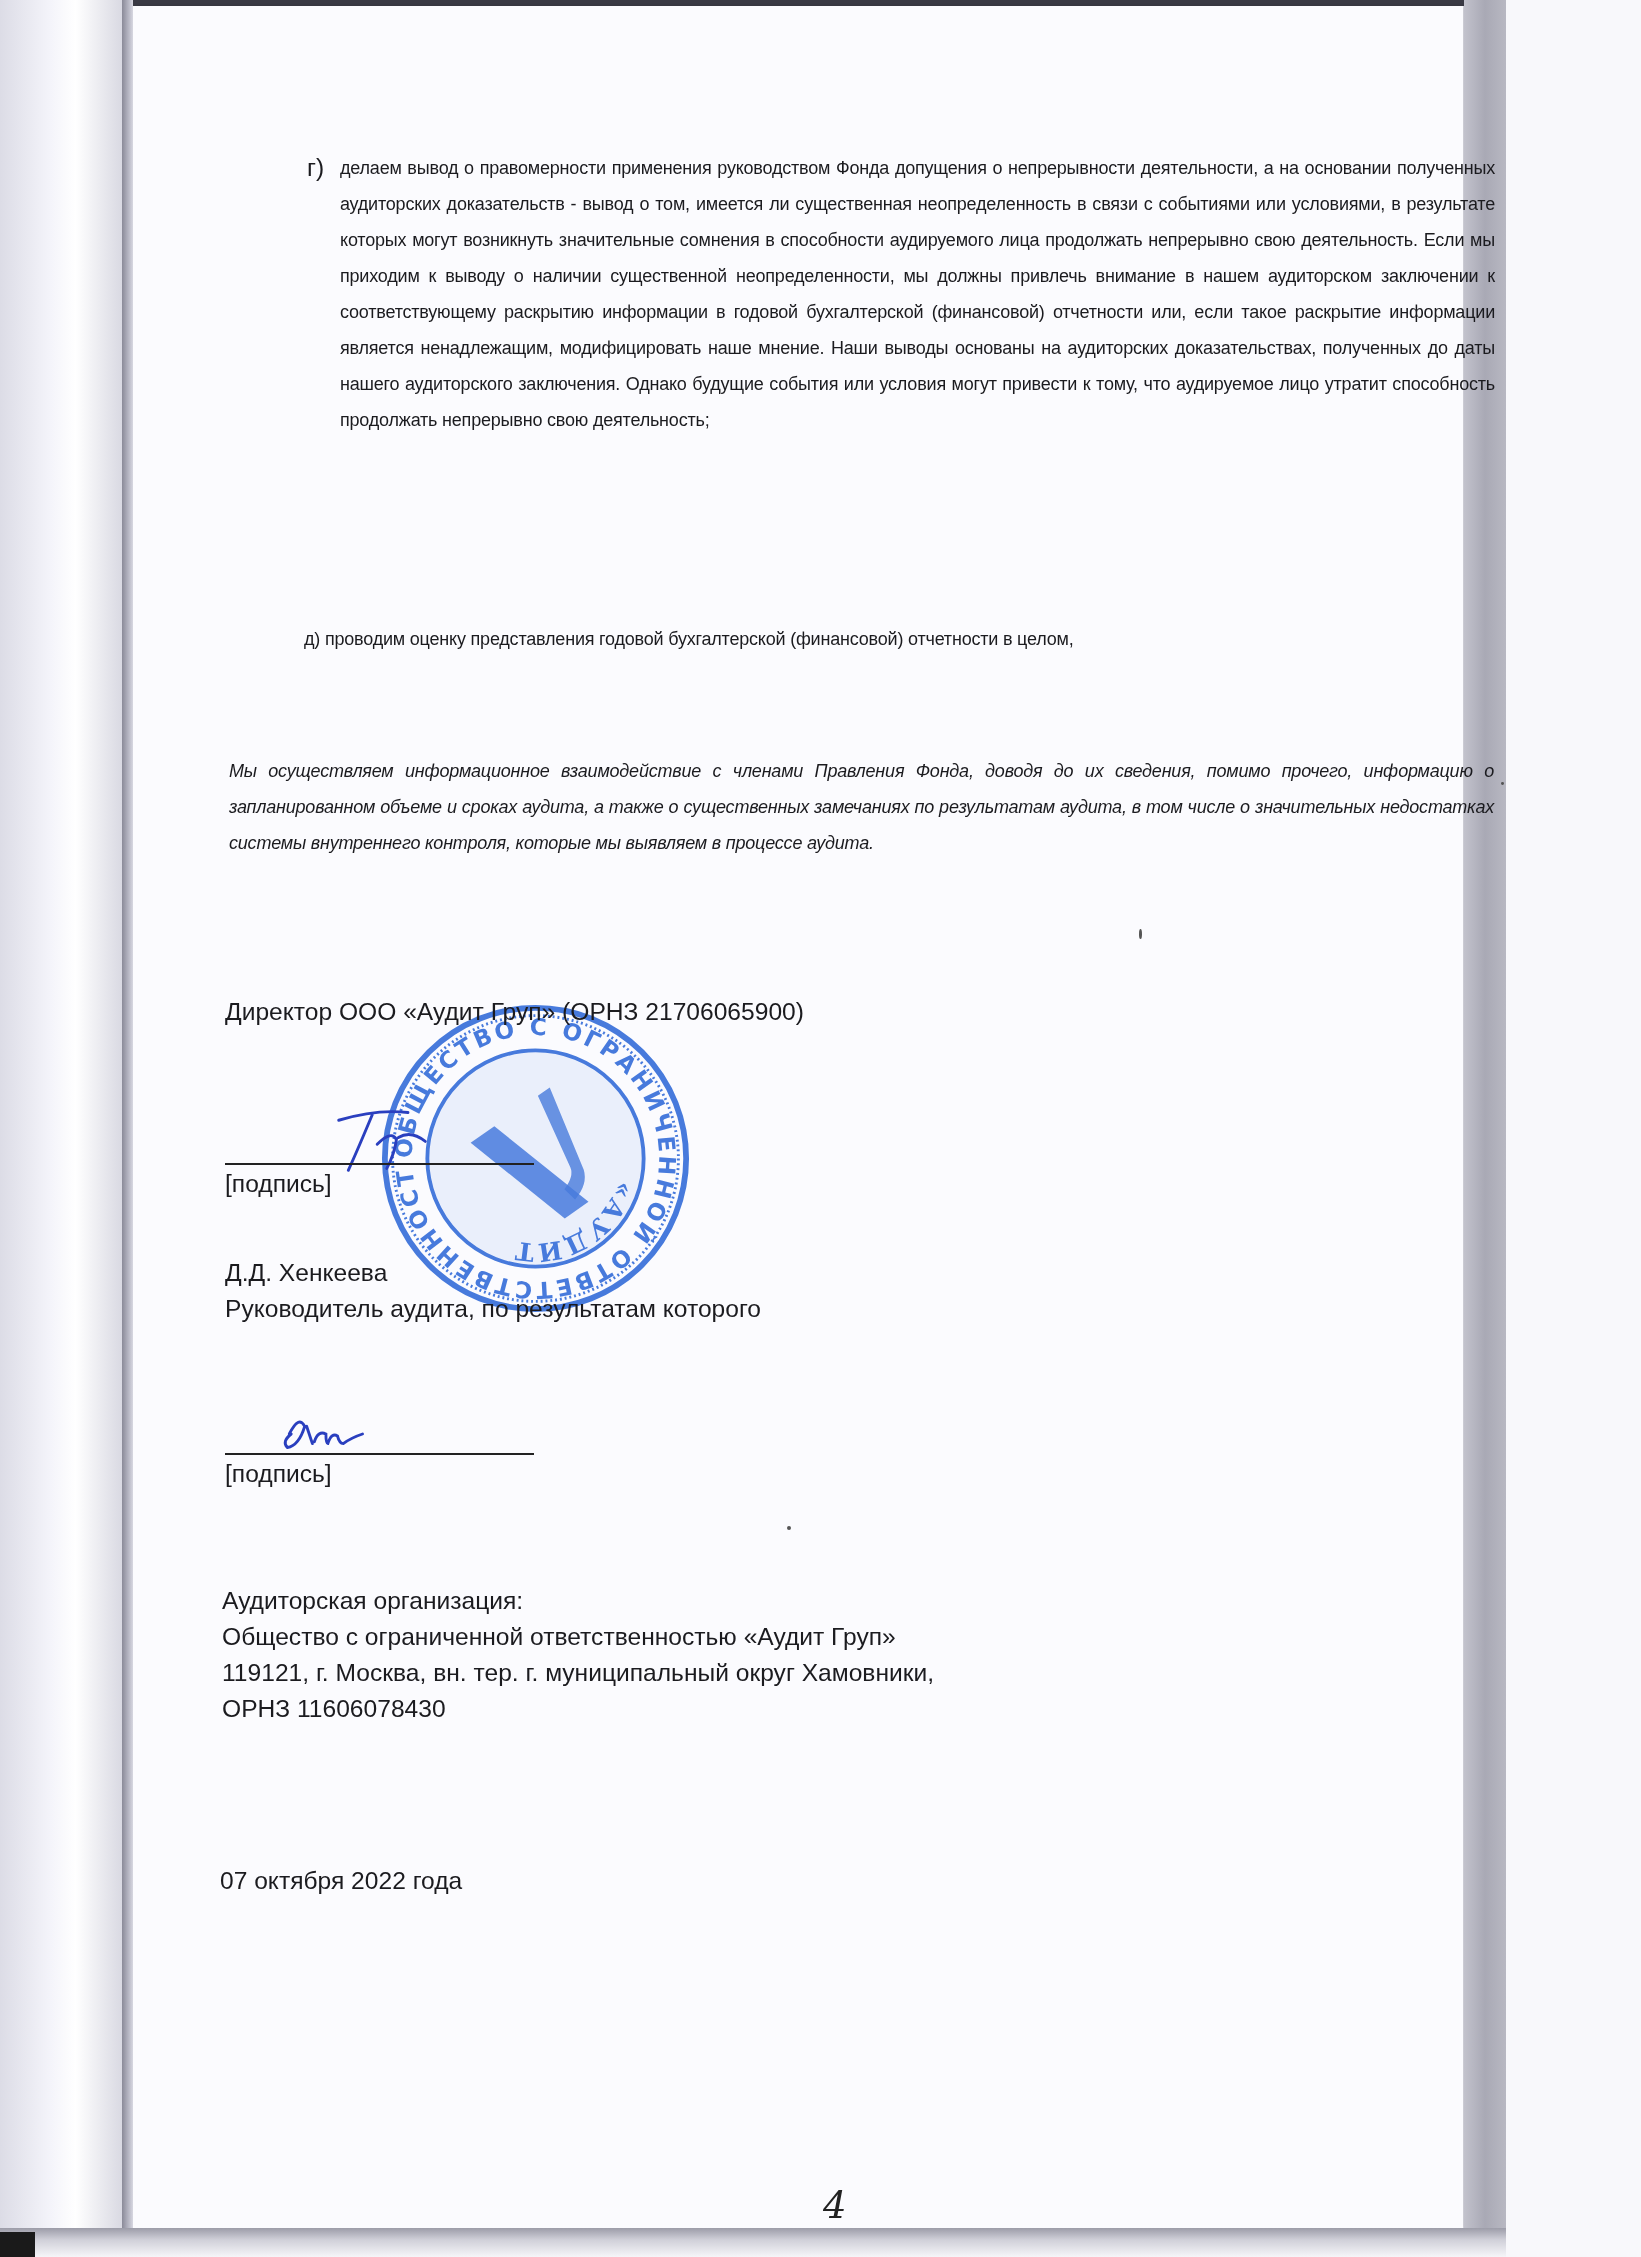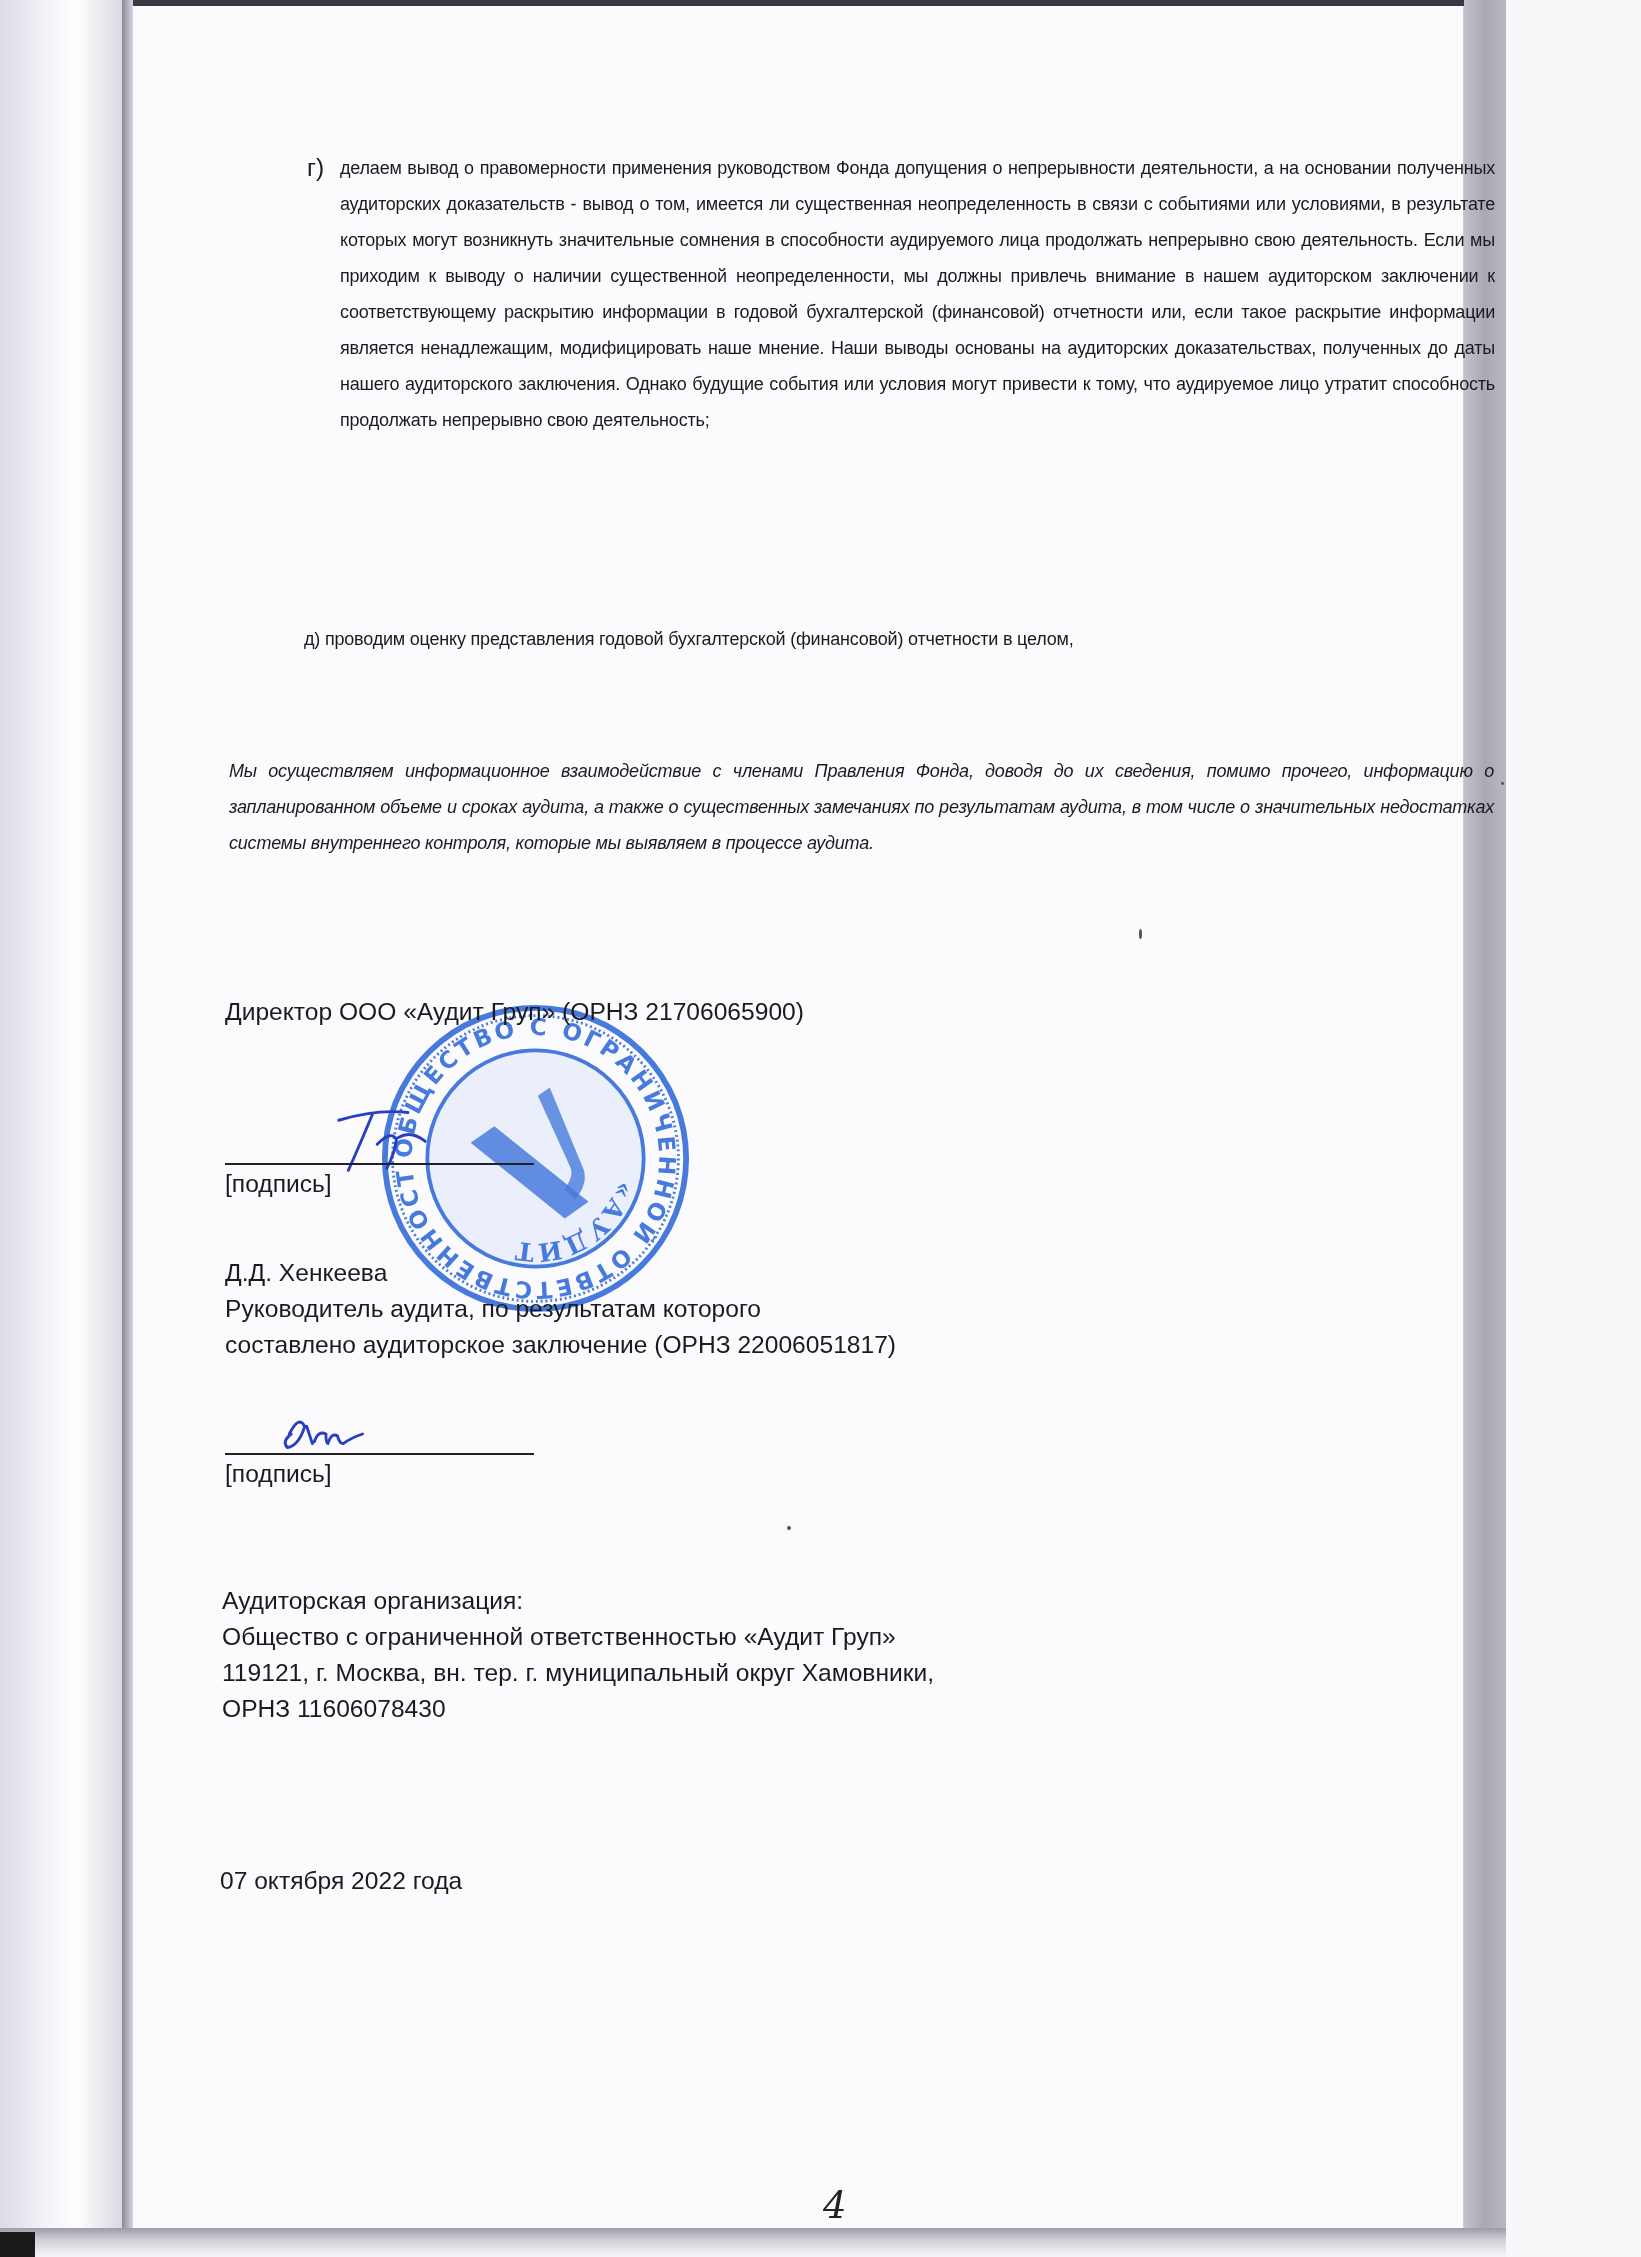--- a/index.html
+++ b/index.html
@@ -116,21 +116,20 @@
 </div>
 <svg class="signature" style="left:319px; top:1101px;" width="126" height="77" viewBox="0 0 130 80">
   <path d="M20 20 Q60 8 92 12 M55 14 Q40 50 30 72 M60 45 Q75 30 80 40 Q78 55 70 70 M82 38 Q95 30 110 42" fill="none" stroke="#2a3fbf" stroke-width="3" stroke-linecap="round"></path>
 </svg>
 <div class="sig-line" style="left:225px; top:1163px; width:309px;"></div>
 <div class="sig-caption" style="left:225px; top:1170px;">[подпись]</div>
 
 <div class="sig-block" style="left:225px; top:1255px;">
   <div>Д.Д. Хенкеева</div>
   <div>Руководитель аудита, по результатам которого</div>
-  <div>составлено аудиторское заключение (ОРНЗ 22006051817)</div>
 </div>
 <svg class="signature" style="left:270px; top:1405px;" width="106" height="58" viewBox="0 0 110 60">
   <path d="M20 30 Q30 10 36 22 Q30 42 18 44 Q12 38 22 30 M38 22 L44 40 M46 38 Q50 26 58 30 Q58 40 60 40 Q64 28 70 32 Q72 40 76 40 Q84 34 96 30" fill="none" stroke="#2a3fbf" stroke-width="3" stroke-linecap="round"></path>
 </svg>
 <div class="sig-line" style="left:225px; top:1453px; width:309px;"></div>
 <div class="sig-caption" style="left:225px; top:1460px;">[подпись]</div>
 
 <div class="sig-block" style="left:222px; top:1583px;">
   <div>Аудиторская организация:</div>
   <div>Общество с ограниченной ответственностью «Аудит Груп»</div>

